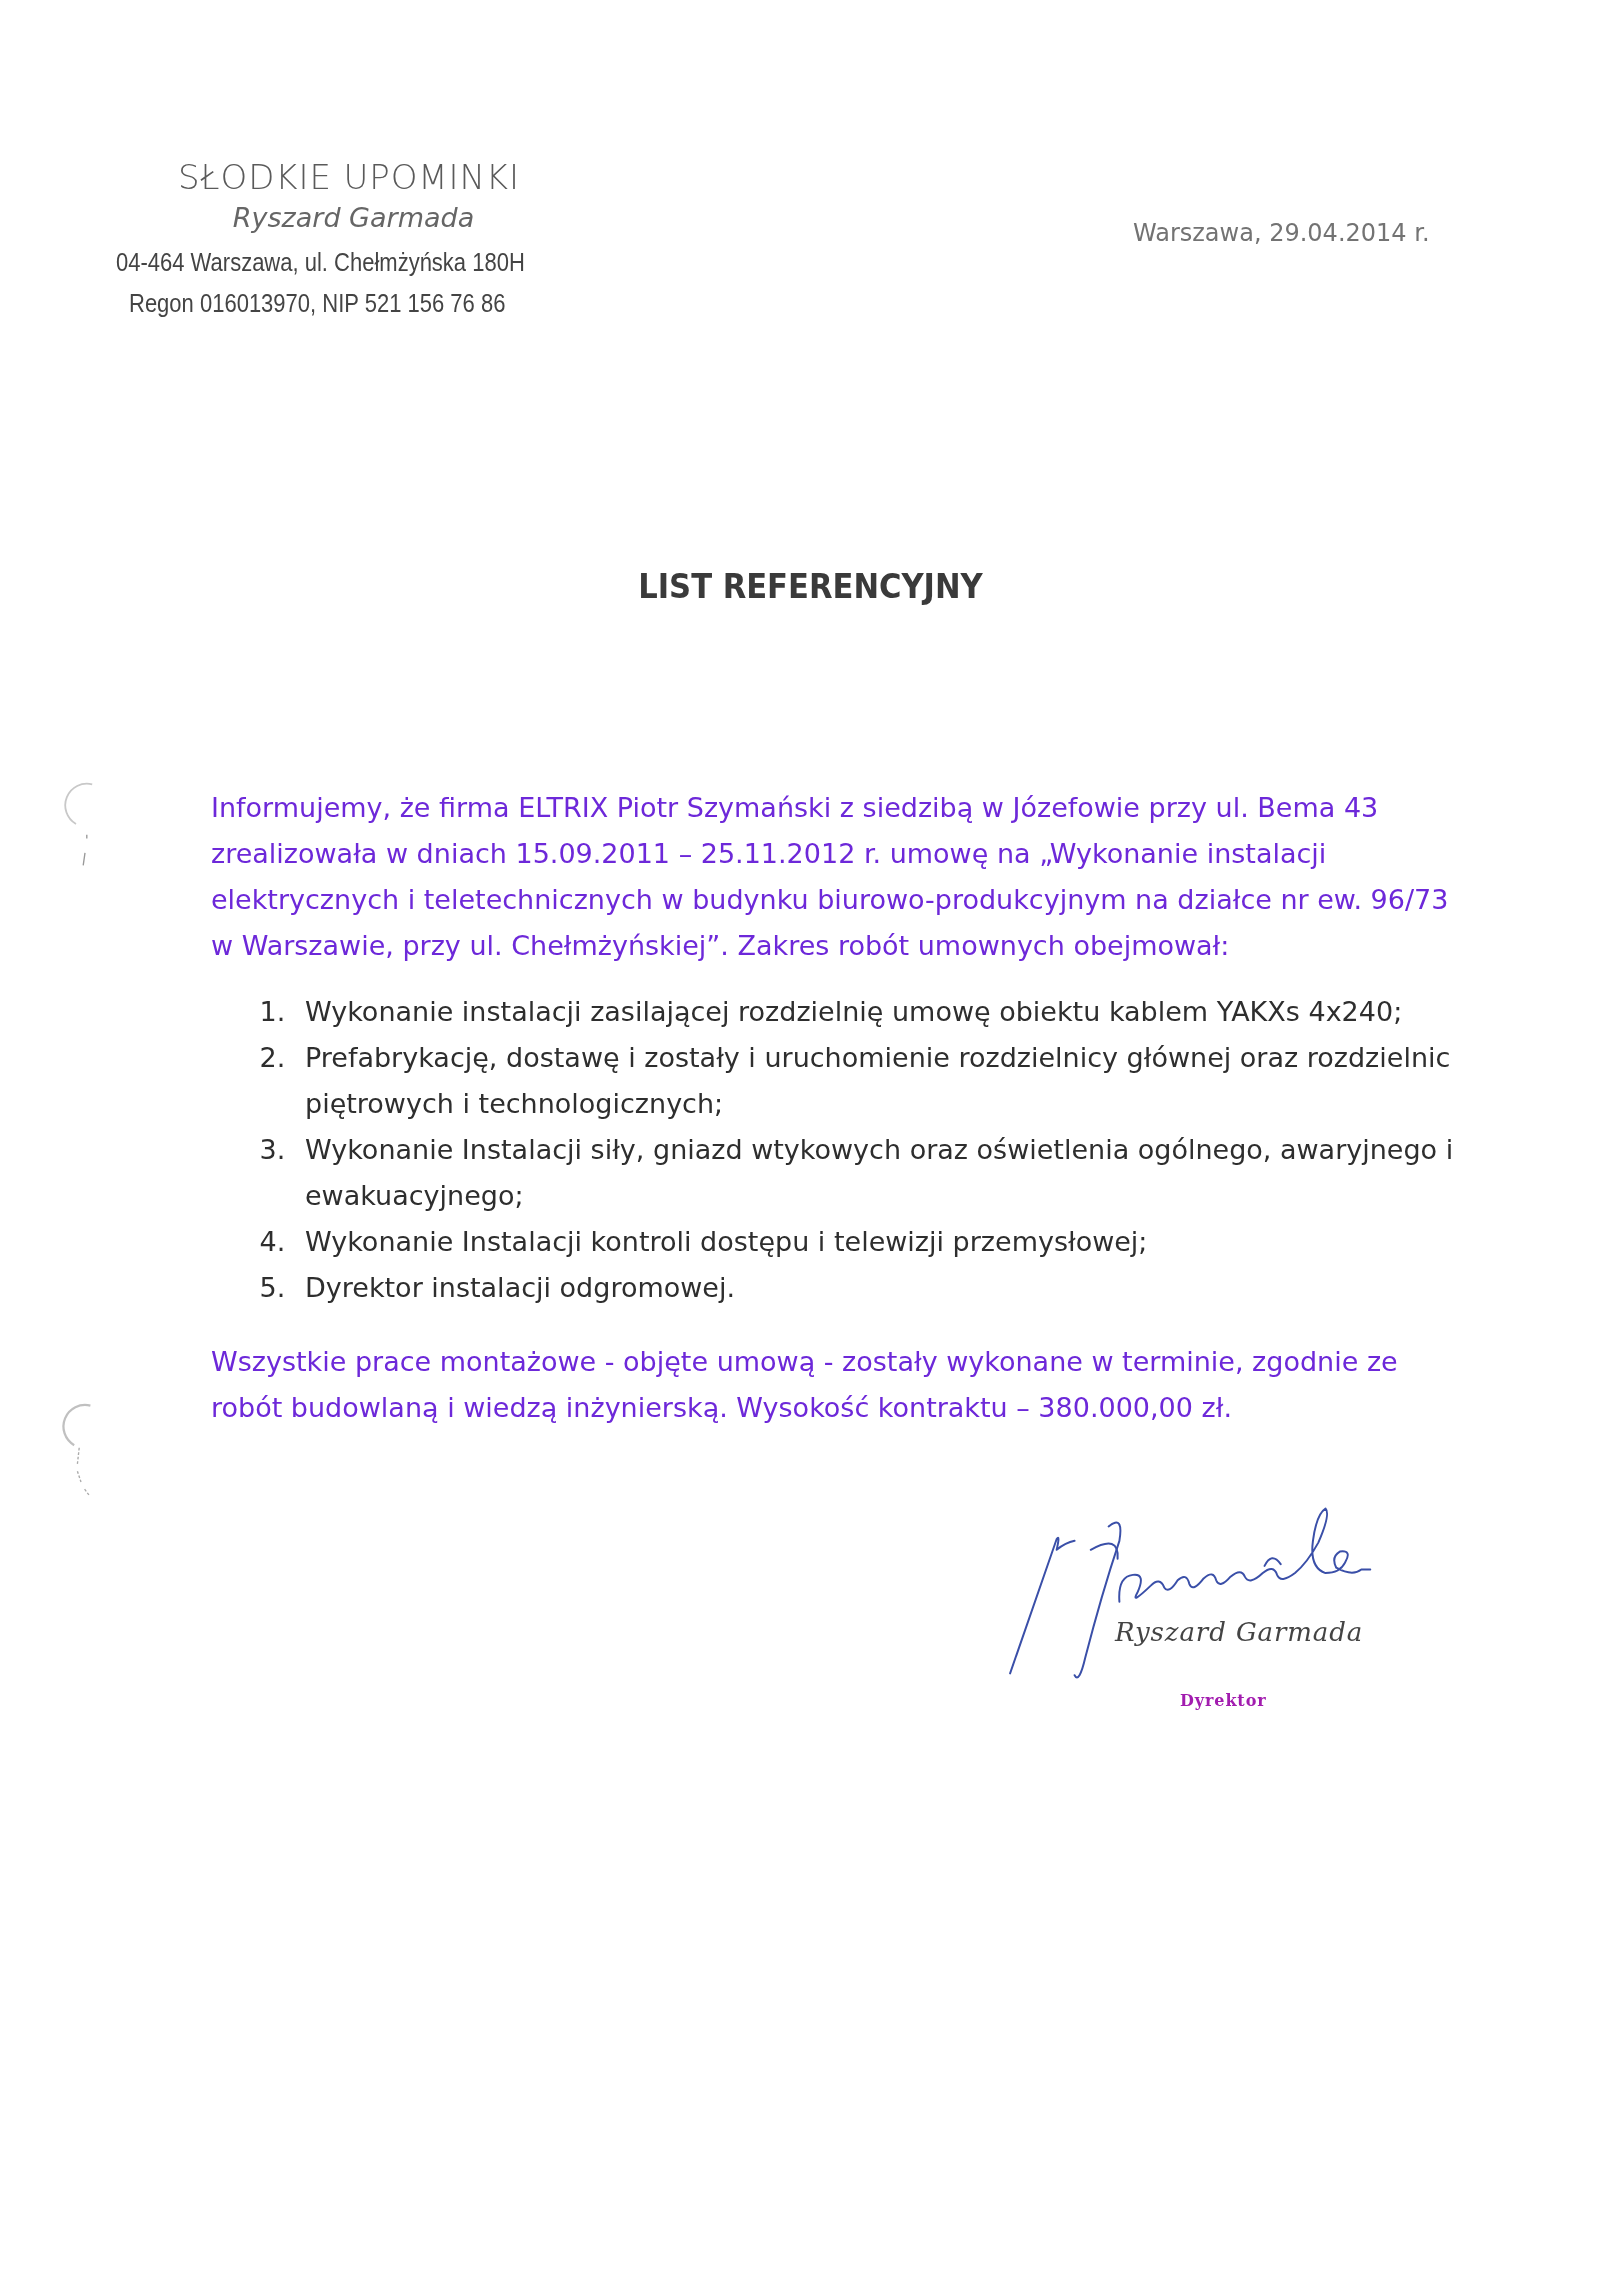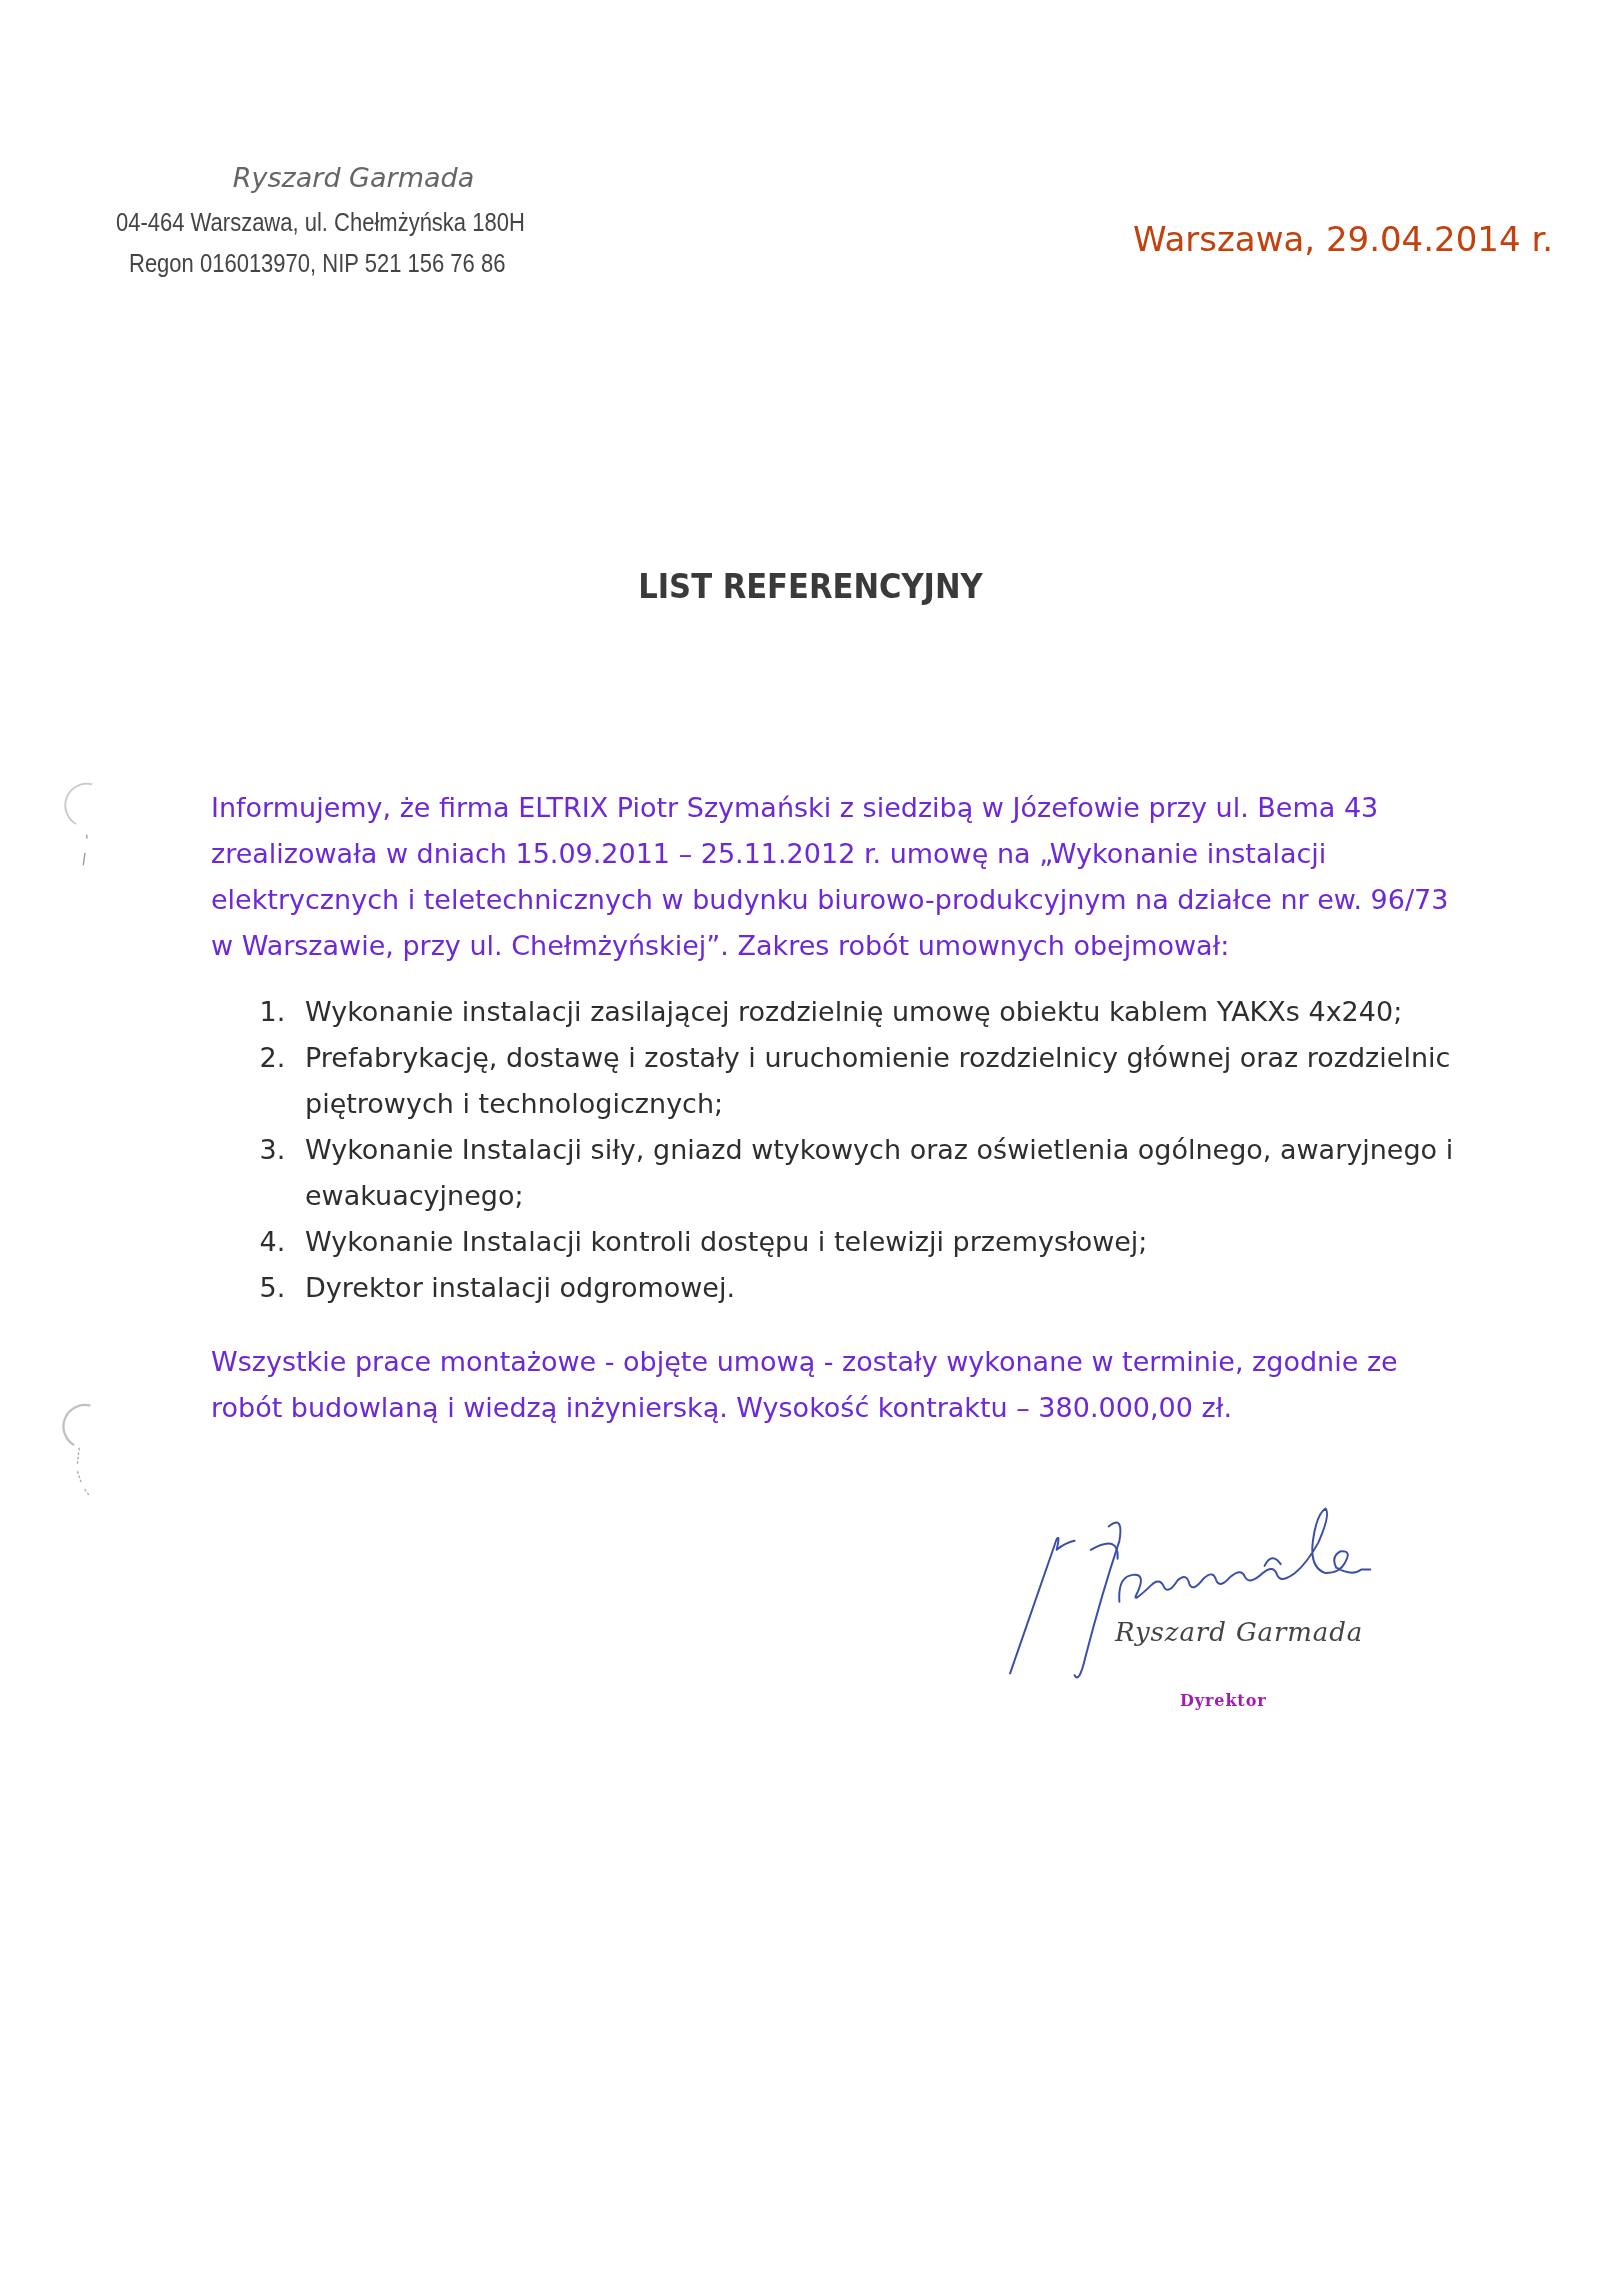--- a/index.html
+++ b/index.html
@@ -3,38 +3,39 @@
 <meta charset="utf-8">
 <style>
   html, body { margin:0; padding:0; background:#ffffff; }
   body { width:1621px; height:2293px; position:relative; overflow:hidden; color:#2b2b2b; }
   .abs { position:absolute; }
   .stamp { left:116px; top:157px; width:466px; font-family:"DejaVu Sans", sans-serif; color:#555; text-align:center; }
   .stamp .company { font-size:34px; letter-spacing:0.9px; font-weight:300; color:#5a5a5a; margin-left:0px; }
   .stamp .owner { font-size:27px; font-style:italic; color:#666; margin-top:5.4px; margin-left:9px; }
   .stamp .addr { font-size:25px; color:#444; margin-top:14.3px; font-family:"Liberation Sans", sans-serif; transform:scaleX(0.88); transform-origin:left; text-align:left; white-space:nowrap; }
   .stamp .regon { font-size:25px; color:#444; margin-top:12.5px; font-family:"Liberation Sans", sans-serif; transform:scaleX(0.88); transform-origin:left; text-align:left; white-space:nowrap; margin-left:13.4px; }
-  .date { left:1133px; top:219px; font-family:"DejaVu Sans", sans-serif; font-size:34px; color:#c2410c; }
+  .date { left:1133px; top:219px; font-family:"DejaVu Sans", sans-serif; font-size:24px; color:#737373; }
   .title { left:0; width:1621px; top:566px; text-align:center; font-family:"DejaVu Sans", sans-serif; font-weight:bold; font-size:34px; color:#3a3a3a; letter-spacing:0px; transform:scaleX(0.9); }
   .body-text { left:211px; width:1245px; font-family:"DejaVu Sans", sans-serif; font-size:27px; color:#6d28d9; line-height:46px; }
   .p1 { top:785px; }
   .list { top:989px; left:211px; width:1254px; font-family:"DejaVu Sans", sans-serif; font-size:27px; color:#2e2e2e; line-height:46px; }
   .list .item { display:flex; }
   .list .num { width:94px; text-align:right; padding-right:19.7px; box-sizing:border-box; flex:none; }
   .list .txt { flex:1; }
   .p2 { top:1339px; }
   .sig-block { left:985px; top:1487px; width:448px; height:251px; }
   .sig-name { left:1115px; top:1617px; font-family:"DejaVu Serif", serif; font-style:italic; font-size:26px; color:#444; letter-spacing:0.9px; }
   .sig-role { left:1180px; top:1691px; font-family:"DejaVu Serif", serif; font-size:16px; color:#a21caf; letter-spacing:0.9px;font-weight:bold; }
   .punch { left:58px; width:54px; height:54px; }
 </style>
 </head>
 <body>
 
 <div class="abs stamp">
+  <div class="company">SŁODKIE UPOMINKI</div>
   <div class="owner">Ryszard Garmada</div>
   <div class="addr">04-464 Warszawa, ul. Chełmżyńska 180H</div>
   <div class="regon">Regon 016013970, NIP 521 156 76 86</div>
 </div>
 
 <div class="abs date">Warszawa, 29.04.2014 r.</div>
 
 <div class="abs title">LIST REFERENCYJNY</div>
 
 <svg class="abs punch" style="top:779px;" viewBox="0 0 60 60">

